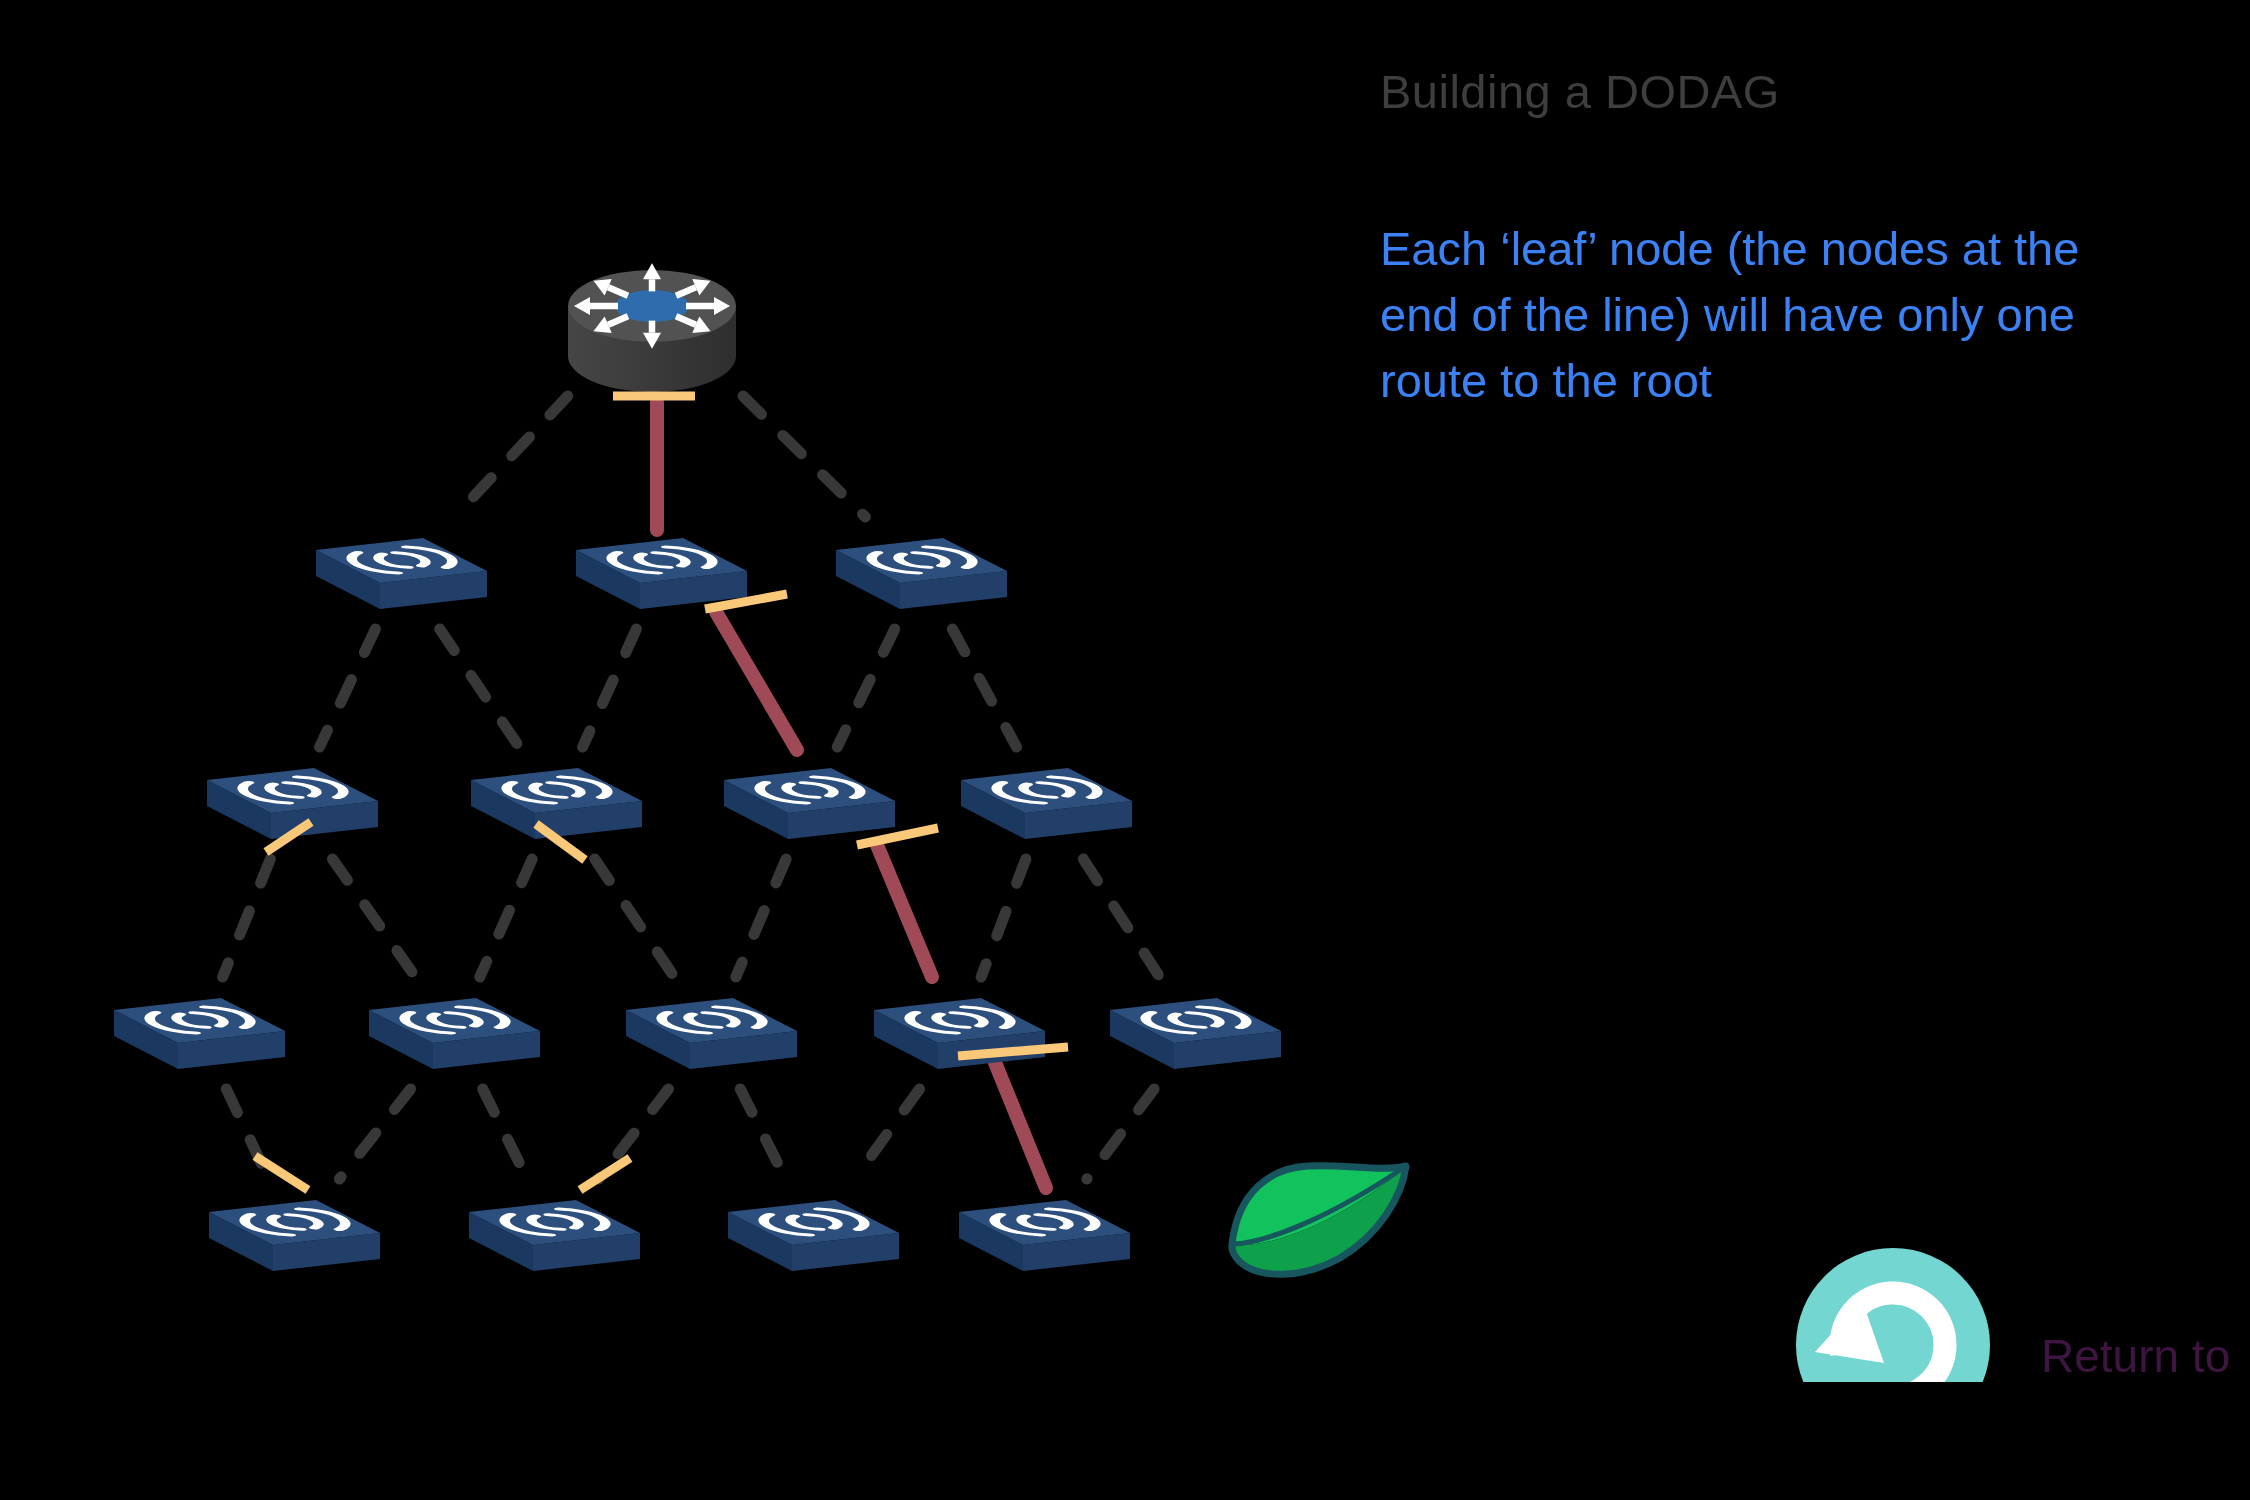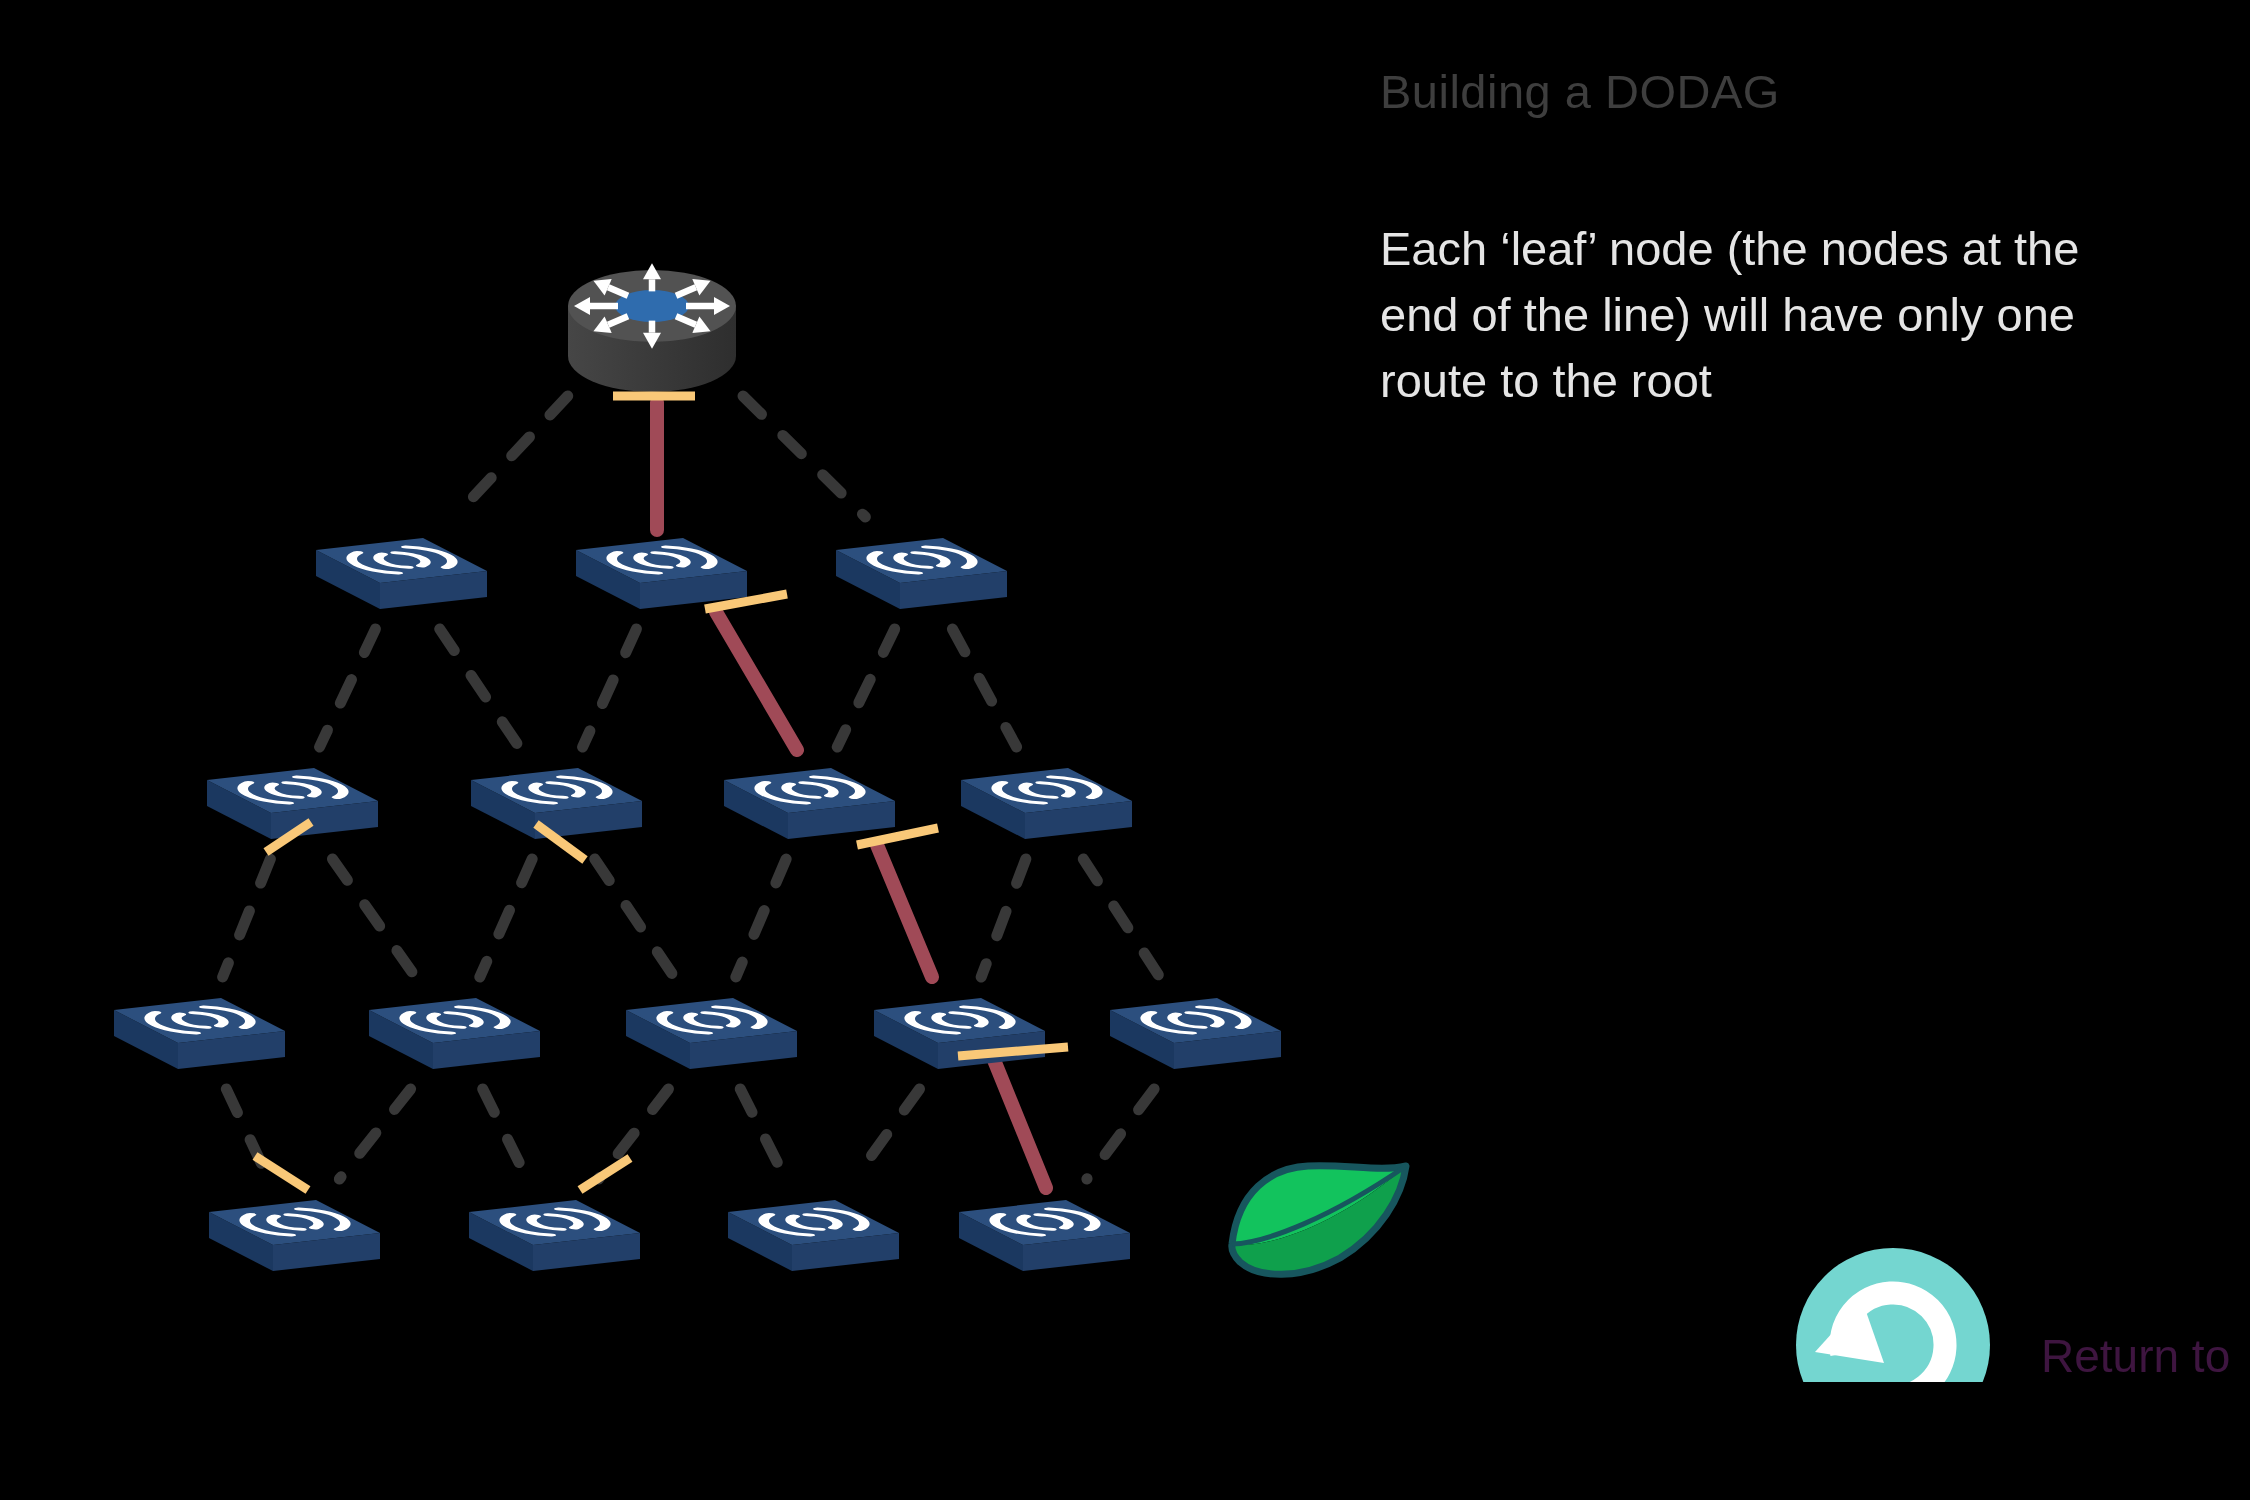--- a/index.html
+++ b/index.html
@@ -7,21 +7,21 @@
     position:relative;width:2250px;height:1382px;background:#000;
     font-family:"Liberation Sans", sans-serif;overflow:hidden;
   }
   #diagram{position:absolute;left:0;top:0;}
   .heading{
     position:absolute;left:1380px;top:64px;
     font-size:47px;color:#3e3e3e;letter-spacing:0.5px;white-space:nowrap;
   }
   .paragraph{
     position:absolute;left:1380px;top:216px;width:770px;
-    font-size:47px;line-height:66px;color:#e5e5e5;
+    font-size:47px;line-height:66px;color:#3b82f6;
   }
   .return-btn{
     position:absolute;left:1793px;top:1242px;
     display:flex;align-items:flex-end;cursor:pointer;
   }
   .return-btn svg{display:block;}
   .return-label{
     margin-left:42px;margin-top:-6px;width:210px;
     font-size:46px;line-height:65px;color:#3e1540;
   }

